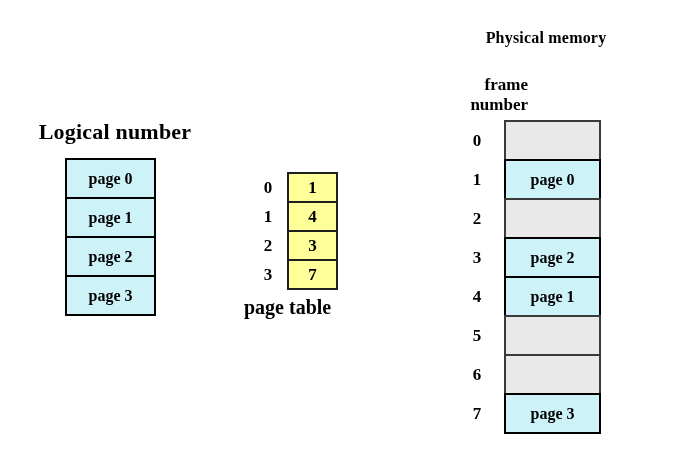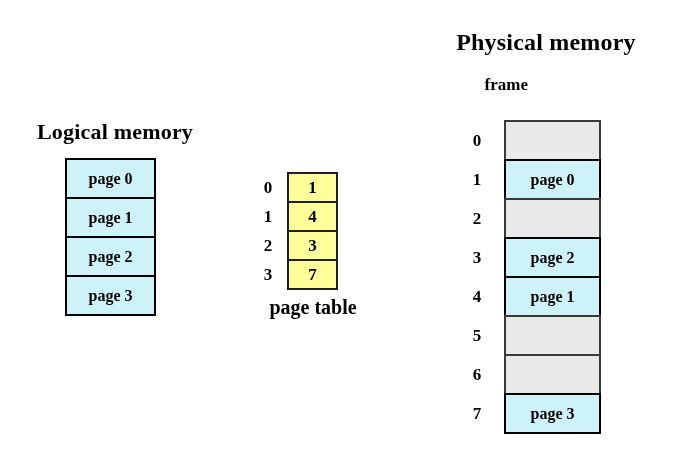--- a/index.html
+++ b/index.html
@@ -37,28 +37,28 @@
     font-size:17px;
   }
   .pt-value {
     width:51px; margin-left:7px;
     box-sizing:border-box; border:2px solid #1f1f1f;
     background:#FFFF99;
     display:flex; align-items:center; justify-content:center;
     font-size:17px;
   }
   .pt-caption {
-    position:absolute; left:252px; top:296px; width:122px;
-    text-align:center; font-size:20px;
+    position:absolute; left:244px; top:296px; width:122px;
+    font-size:20px;
   }
 
   
   .pm-title {
     position:absolute; left:448px; top:29px; width:196px;
-    text-align:center; font-size:24px; letter-spacing:0.2px;
+    text-align:center; font-size:16px; letter-spacing:0.2px;
   }
   .pm-frame-label {
     position:absolute; left:448px; top:75px; width:80px;
     text-align:right; font-size:17px; line-height:20px;
   }
   .pm-stack { position:absolute; left:462px; top:120px; }
   .pm-row { display:flex; height:41px; margin-top:-2px; }
   .pm-row:first-child { margin-top:0; }
   .pm-num {
     width:30px; margin-right:12px;
@@ -72,21 +72,21 @@
     font-size:16px;
   }
   .pm-cell.page  { background:#CDF3F8; border:2px solid #000000; }
   .pm-cell.empty { background:#E9E9E9; border:2px solid #3a3a3a; }
 </style>
 </head>
 <body>
 
 <div class="canvas">
 
-  <div class="lm-title">Logical memory</div>
+  <div class="lm-title">Logical number</div>
   <div class="lm-stack">
     <div class="lm-cell">page 0</div>
     <div class="lm-cell">page 1</div>
     <div class="lm-cell">page 2</div>
     <div class="lm-cell">page 3</div>
   </div>
 
   <div class="pt-group">
     <div class="pt-row">
       <div class="pt-index">0</div>
@@ -103,20 +103,21 @@
     <div class="pt-row">
       <div class="pt-index">3</div>
       <div class="pt-value">7</div>
     </div>
   </div>
   <div class="pt-caption">page table</div>
 
   <div class="pm-title">Physical memory</div>
   <div class="pm-frame-label">
     <div>frame</div>
+    <div>number</div>
   </div>
 
   <div class="pm-stack">
     <div class="pm-row">
       <div class="pm-num">0</div>
       <div class="pm-cell empty"></div>
     </div>
     <div class="pm-row">
       <div class="pm-num">1</div>
       <div class="pm-cell page">page 0</div>

